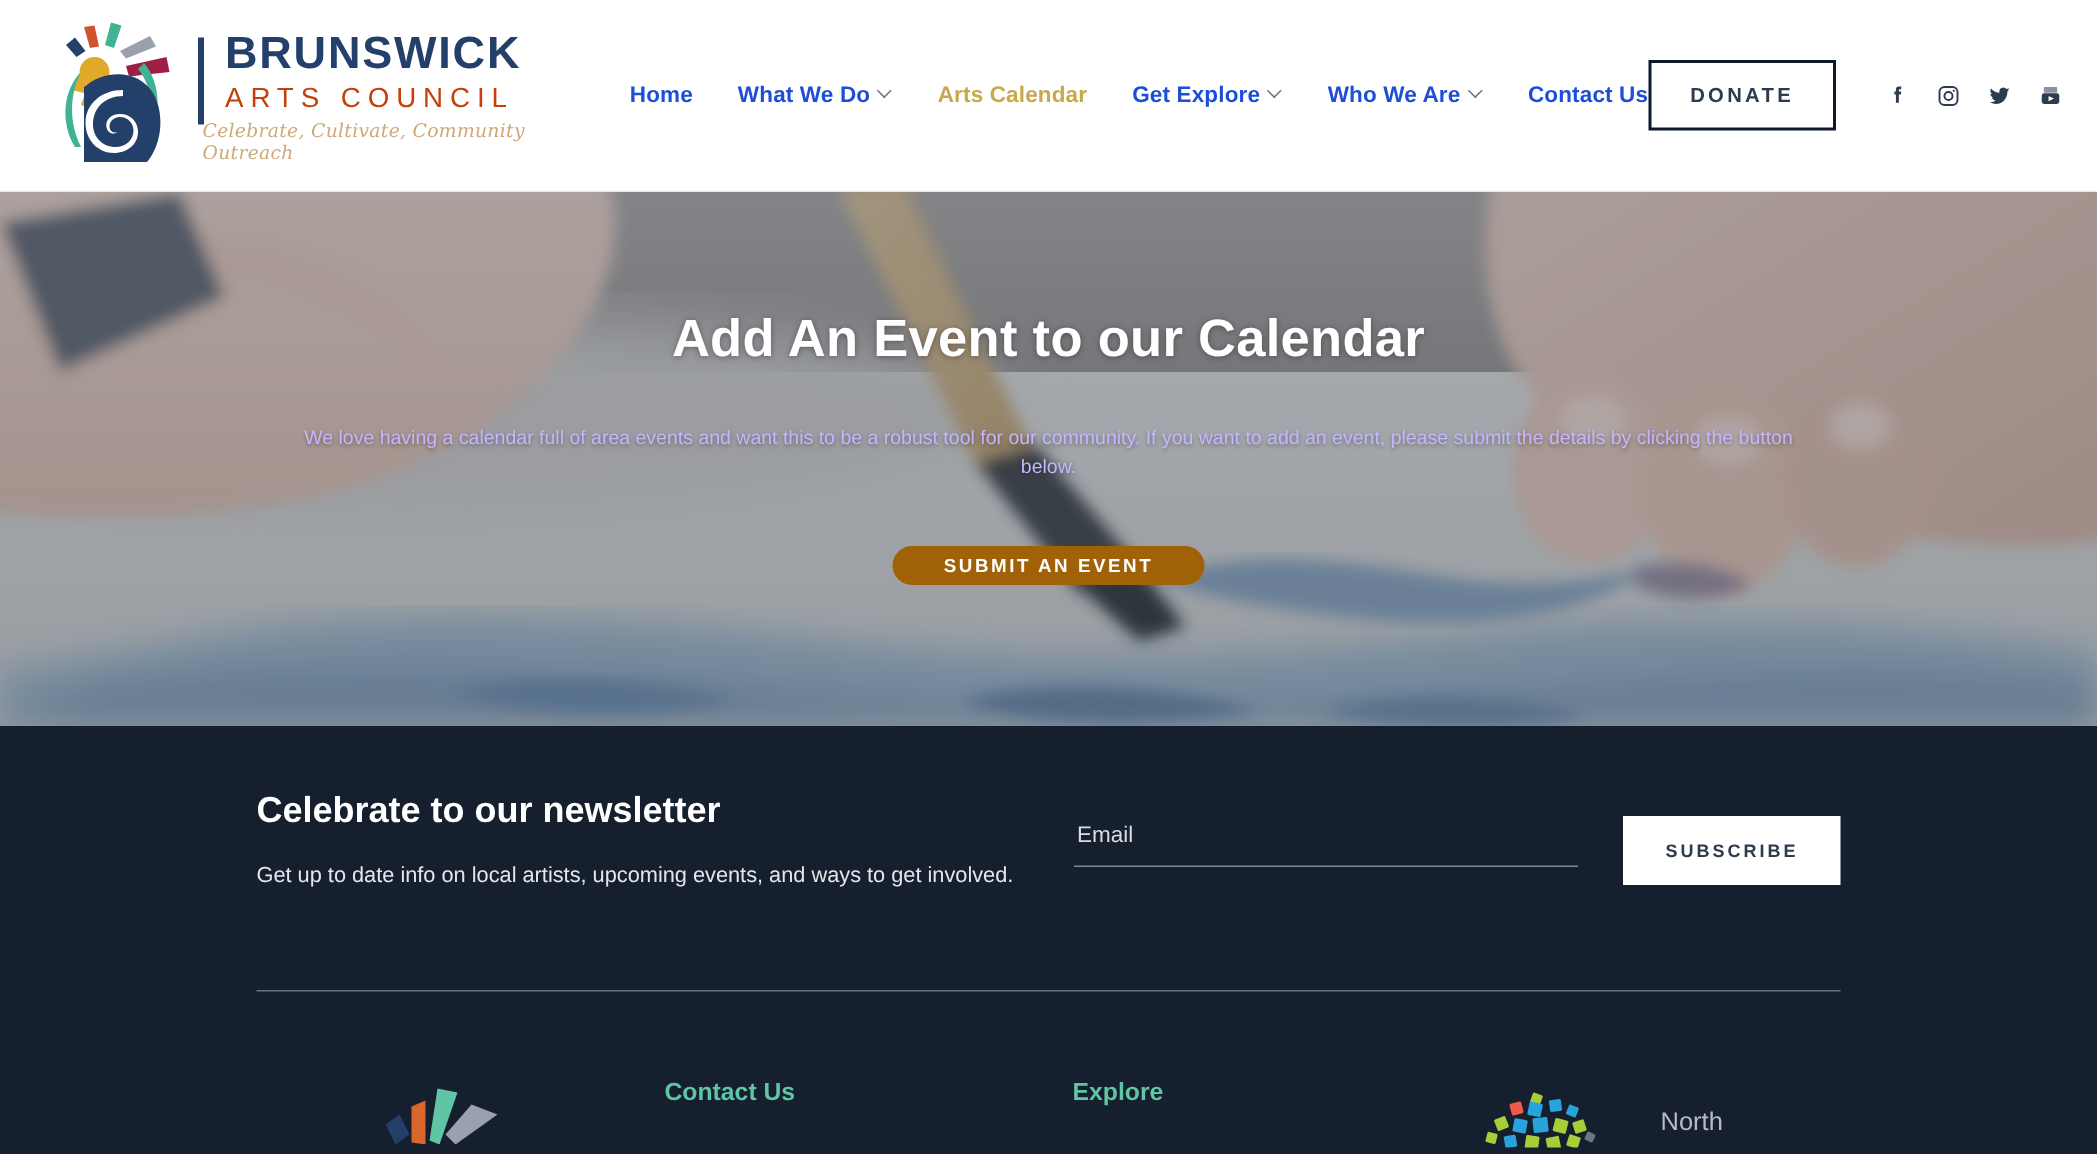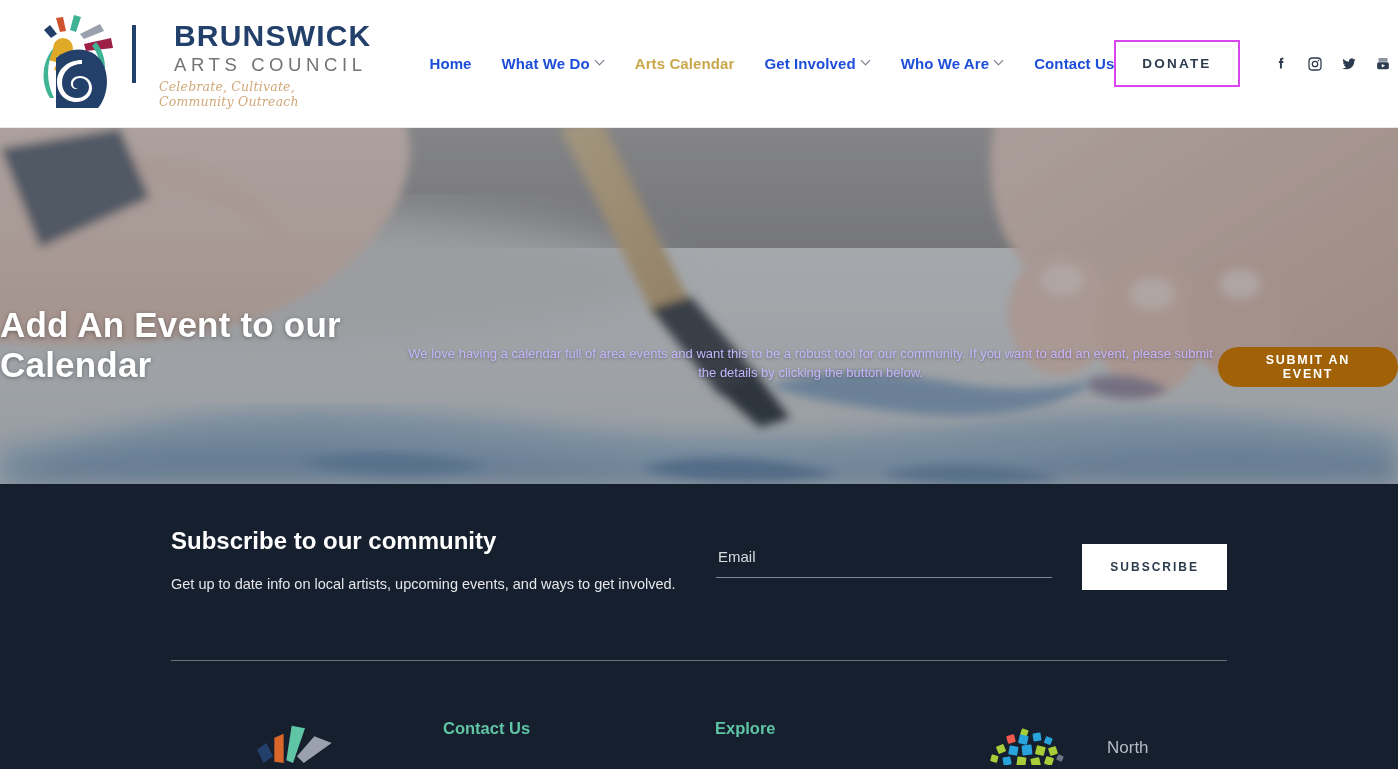--- a/index.html
+++ b/index.html
@@ -14,34 +14,34 @@
   .header {
     position:relative;
     width:1398px; height:128px;
     background:#ffffff;
     display:flex; align-items:center;
     border-bottom:1px solid #e9e9e9;
     z-index:30;
   }
   .brand { display:flex; align-items:center; margin-left:26px; }
   .brand-mark { width:100px; height:104px; flex:0 0 100px; }
-  .brand-text { margin-left:6px; position:relative;padding-left:24px; }
+  .brand-text { margin-left:6px; position:relative; }
   .brand-divider {
     position:absolute; left:0; top:6px; width:4px; height:58px;
     background:#23406b;
   }
   .brand-name {
     margin-left:18px;
     font-size:30px; font-weight:bold; letter-spacing:1.2px;
     color:#23406b; line-height:34px;
   }
   .brand-sub {
     margin-left:18px;
     font-size:18.5px; letter-spacing:4.6px;
-    color:#737373; line-height:24px; font-weight:400;
+    color:#c2410c; line-height:24px; font-weight:400;
   }
   .brand-tag {
     margin-left:3px; margin-top:2px;
     font-family:"DejaVu Serif", serif;
     font-style:italic;
     font-size:12.5px; color:#d0a878; letter-spacing:0.2px;
   }
 
   
   .nav { display:flex; align-items:center; margin-left:58px; }
@@ -59,42 +59,42 @@
     width:6px; height:6px;
     border-right:1.6px solid #6b7687; border-bottom:1.6px solid #6b7687;
     transform:rotate(45deg);
   }
 
   .header-right {
     margin-left:auto; margin-right:22px;
     display:flex; align-items:center;
   }
   .donate-btn {
-    border:2px solid #d946ef; background:transparent;
+    border:2px solid #0f172a; background:transparent;
     color:#2d3b4e; font-weight:bold; font-size:13.5px;
     letter-spacing:2.2px; padding:14px 26px;
     cursor:pointer; font-family:inherit;
   }
   .socials { display:flex; align-items:center; gap:16px; margin-left:32px; }
   .soc { width:18px; height:18px; cursor:pointer; color:#2d3b4e; display:block; }
 
   
   .hero {
     position:relative; width:1398px; height:356px;
     overflow:hidden;
   }
   .hero-bg { position:absolute; inset:0; }
   .hero-overlay {
     position:absolute; inset:0;
     background:rgba(72,80,94,0.42);
   }
   .hero-inner {
     position:relative; z-index:3;
     width:100%; height:100%;
-    display:flex; align-items:center;
+    display:flex; flex-direction:column; align-items:center;
     padding-top:78px;
   }
   .hero-title {
     font-size:35px; font-weight:bold; color:#ffffff;
     letter-spacing:0.2px;
     text-shadow:0 1px 4px rgba(0,0,0,0.35);
   }
   .hero-sub {
     margin-top:36px; width:1014px; text-align:center;
     font-size:13px; line-height:19px; color:#c4b5fd;
@@ -196,21 +196,21 @@
       <span>Home</span>
     </div>
     <div class="nav-item">
       <span>What We Do</span>
       <span class="chev"></span>
     </div>
     <div class="nav-item active">
       <span>Arts Calendar</span>
     </div>
     <div class="nav-item">
-      <span>Get Involved</span>
+      <span>Get Explore</span>
       <span class="chev"></span>
     </div>
     <div class="nav-item">
       <span>Who We Are</span>
       <span class="chev"></span>
     </div>
     <div class="nav-item">
       <span>Contact Us</span>
     </div>
   </nav>
@@ -320,21 +320,21 @@
     <p class="hero-sub">We love having a calendar full of area events and want this to be a robust tool for our community. If you want to add an event, please submit the details by clicking the button below.</p>
     <button class="hero-btn">SUBMIT AN EVENT</button>
   </div>
 </section>
 
 <footer class="footer">
   <div class="footer-wrap">
 
     <div class="news">
       <div class="news-left">
-        <div class="news-title">Subscribe to our community</div>
+        <div class="news-title">Celebrate to our newsletter</div>
         <div class="news-desc">Get up to date info on local artists, upcoming events, and ways to get involved.</div>
       </div>
       <div class="news-right">
         <div class="email-wrap">
           <input class="email-input" type="email" placeholder="Email" style="">
         </div>
         <button class="subscribe-btn">SUBSCRIBE</button>
       </div>
     </div>
 

